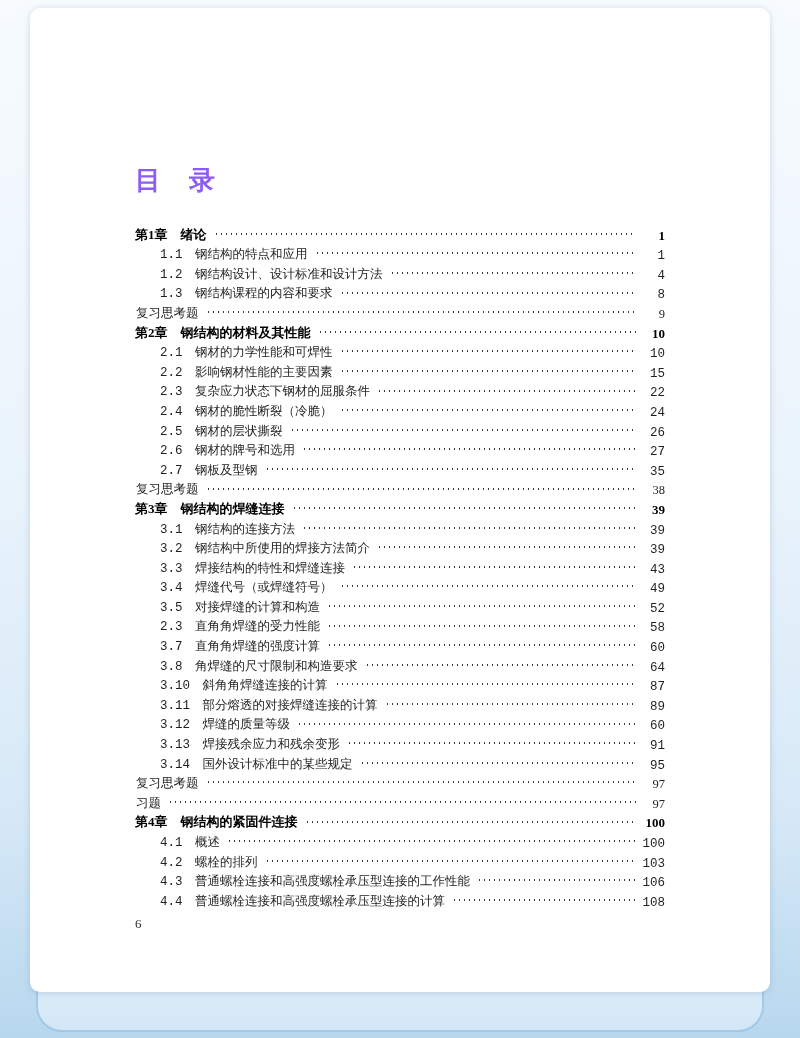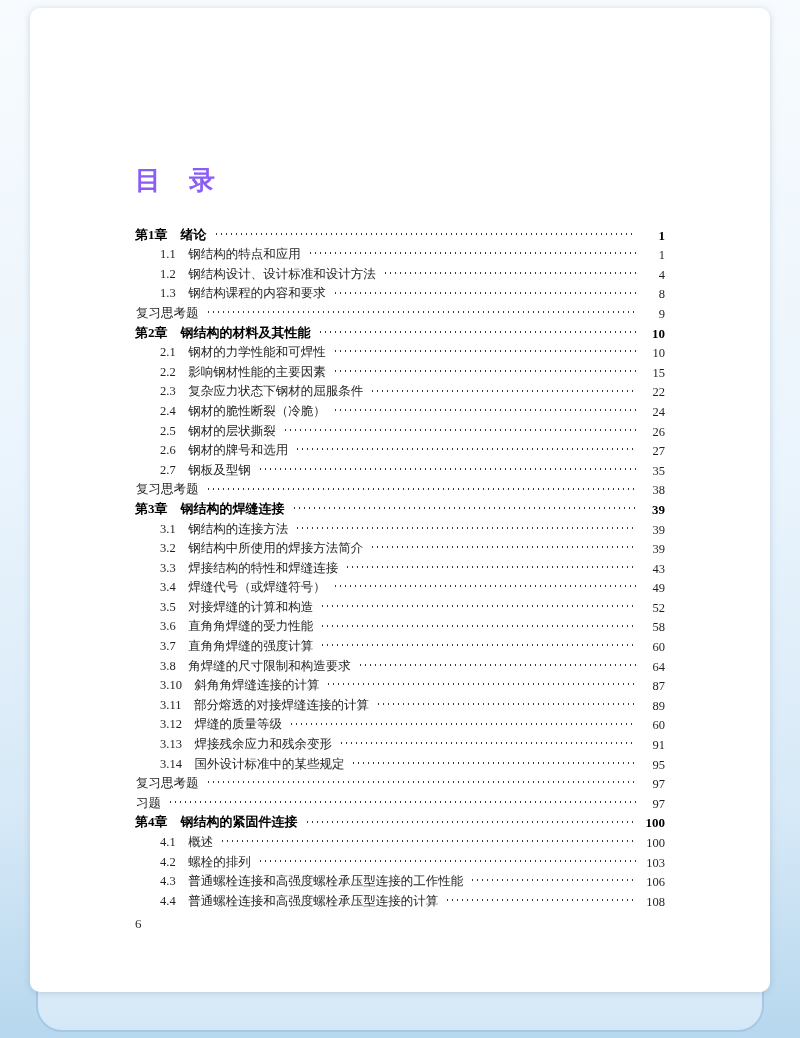--- a/index.html
+++ b/index.html
@@ -62,20 +62,21 @@
     color: #1f1f1f;
     white-space: nowrap;
   }
   .toc-row.chapter {
     font-weight: bold;
     font-size: 13px;
     color: #000;
   }
   .toc-row.section {
     padding-left: 25px;
+    font-family: Liberation Mono, monospace;
   }
   .toc-row.plain {
     padding-left: 1px;
   }
 
   .toc-label {
     flex: 0 0 auto;
   }
 
   .leader {
@@ -203,21 +204,21 @@
         <span class="toc-label">3.4　焊缝代号（或焊缝符号）</span>
         <span class="leader"></span>
         <span class="toc-page">49</span>
       </div>
       <div class="toc-row section">
         <span class="toc-label">3.5　对接焊缝的计算和构造</span>
         <span class="leader"></span>
         <span class="toc-page">52</span>
       </div>
       <div class="toc-row section">
-        <span class="toc-label">3.6　直角角焊缝的受力性能</span>
+        <span class="toc-label">2.3　直角角焊缝的受力性能</span>
         <span class="leader"></span>
         <span class="toc-page">58</span>
       </div>
       <div class="toc-row section">
         <span class="toc-label">3.7　直角角焊缝的强度计算</span>
         <span class="leader"></span>
         <span class="toc-page">60</span>
       </div>
       <div class="toc-row section">
         <span class="toc-label">3.8　角焊缝的尺寸限制和构造要求</span>

